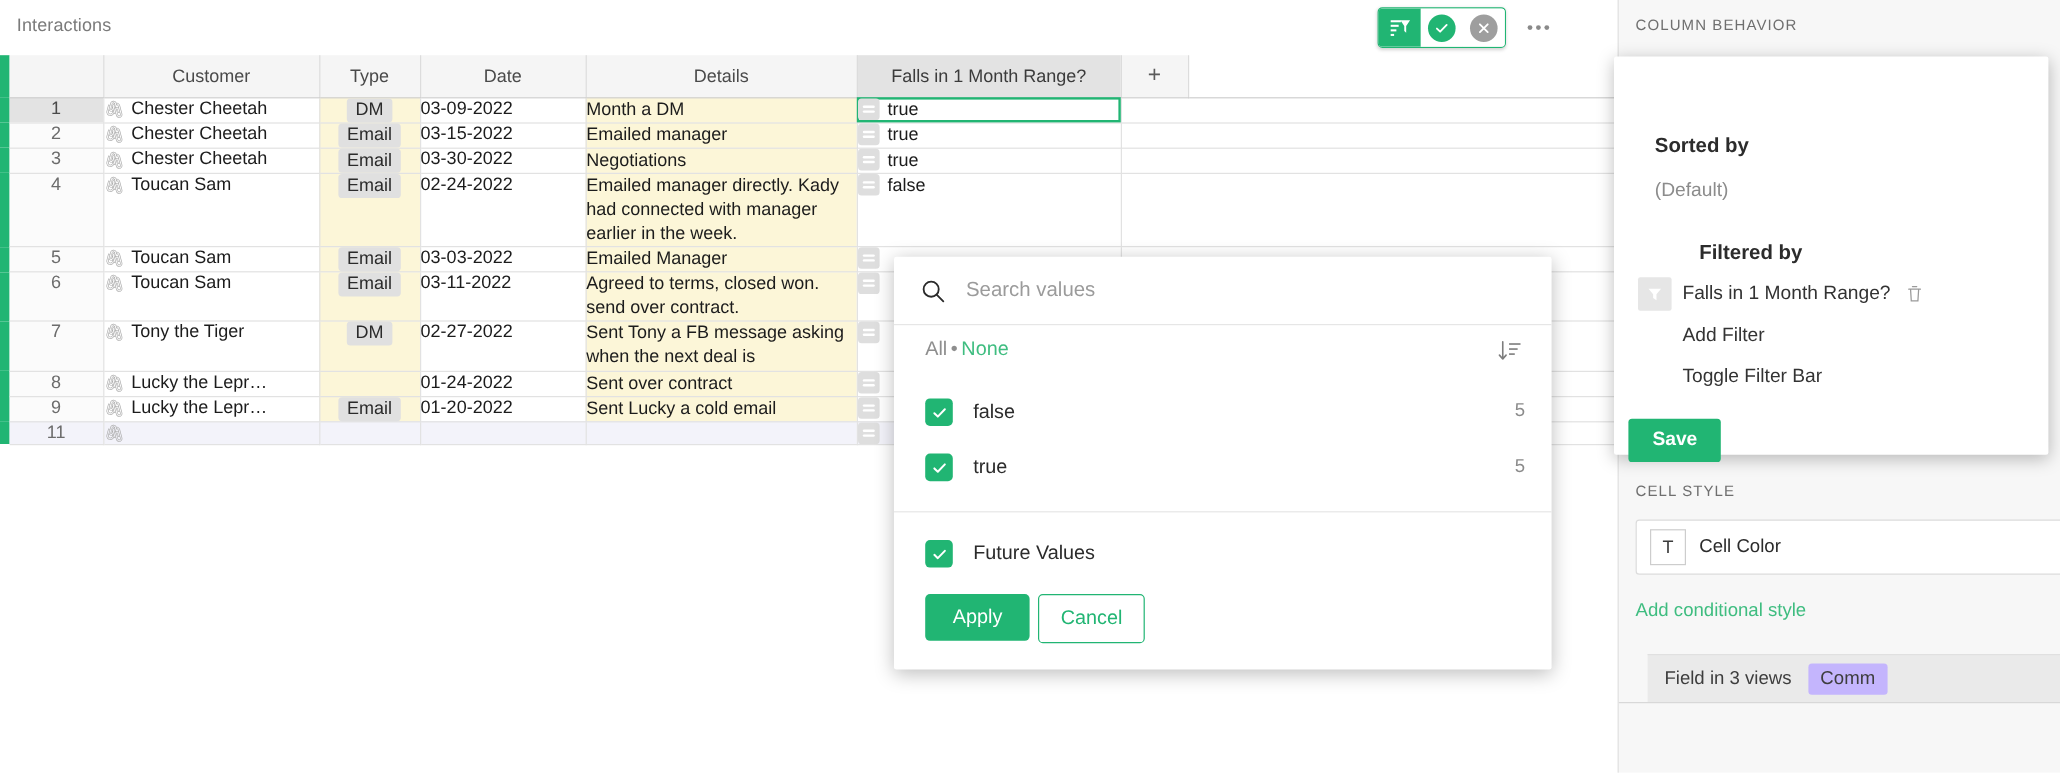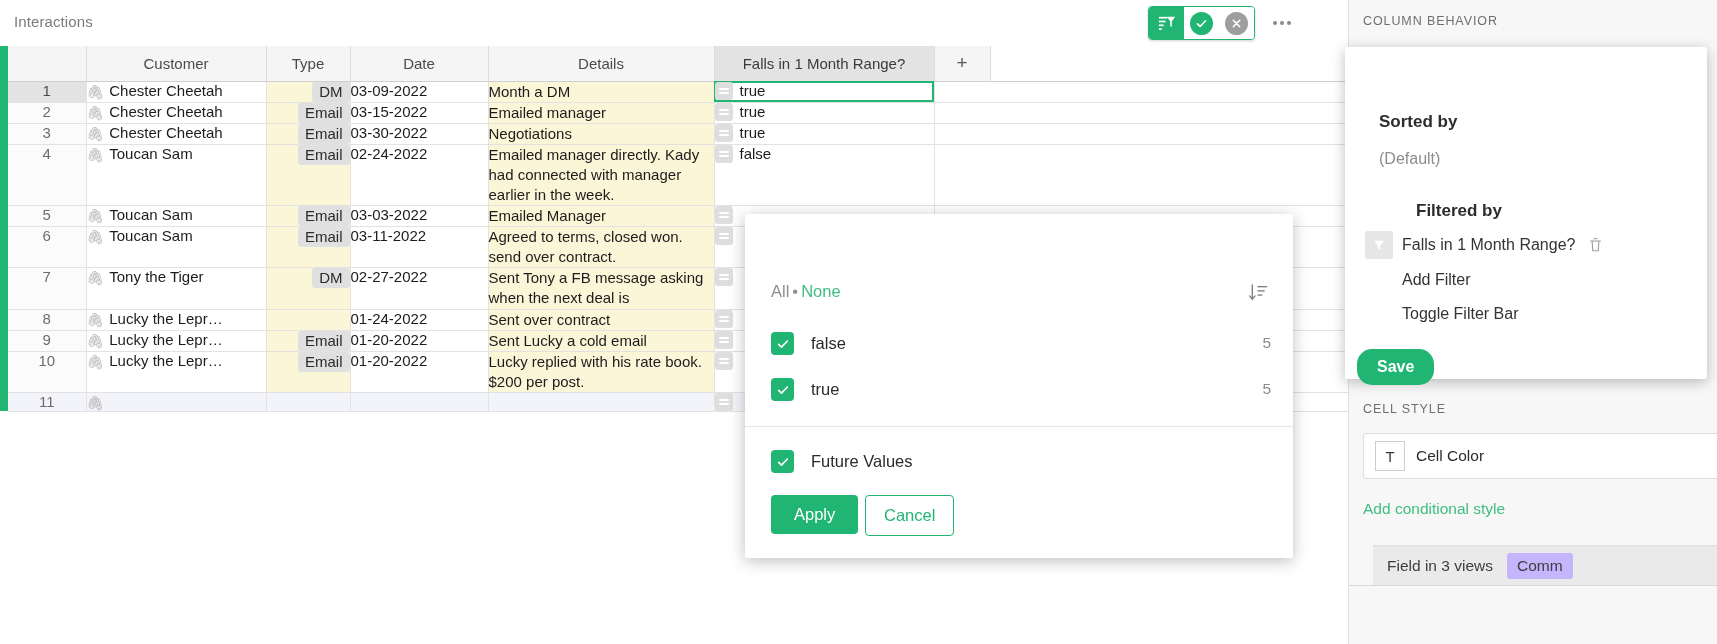--- a/index.html
+++ b/index.html
@@ -105,21 +105,21 @@
   td.accent-cell { background: #21b573; border: none; }
   td.rownum {
     background: #fbfbfb; text-align: center; color: #6c6c6c;
     font-size: 15px; padding-top: 6px;
     border-right: 1px solid #e2e2e2;
   }
   tr.row-sel td.rownum { background: #e3e3e3; color: #4a4a4a; }
 
   td.cust { padding: 6px 4px 6px 9px; white-space: nowrap; overflow: hidden; }
   td.cust .clip { color: #adadad; margin-right: 5px; font-size: 14px; display:inline-block; transform: translateY(1px);}
-  td.type { background: #fcf6d8; text-align: right; padding: 5px 6px 6px 9px; }
+  td.type { background: #fcf6d8; text-align: center; padding: 5px 6px 6px 9px; }
   td.type .pill {
     display: inline-block; background: #e0e0e0; color: #2b2b2b;
     padding: 1px 7px 2px 7px; border-radius: 3px; font-size: 15px;
   }
   td.date { padding: 6px 6px 6px 10px; white-space: nowrap; }
   td.det  { background: #fcf6d8; padding: 6px 10px 7px 9px; line-height: 1.34; }
   td.falls { background: #ffffff; padding: 6px 8px 6px 9px; white-space: nowrap; }
   td.plus, td.rest { background: #ffffff; border-right: none; }
   td.rest { border-right: none; }
 
@@ -225,21 +225,21 @@
   #sf-filter-name { font-size: 16px; color: #333333; }
   #sf-filter-delete { margin-left: 13px; cursor: pointer; display: flex; align-items: center; }
 
   #sf-add-filter { position: absolute; left: 57px; top: 224px; font-size: 16px; color: #333333; cursor: pointer; }
   #sf-toggle-bar { position: absolute; left: 57px; top: 258px; font-size: 16px; color: #333333; cursor: pointer; }
 
   #sf-save {
     position: absolute; left: 12px; top: 302px;
     background: #21b573; color: #ffffff;
     font-size: 16px; font-weight: bold;
-    padding: 9px 20px; border: none; border-radius: 15px; cursor: pointer;
+    padding: 9px 20px; border: none; border-radius: 3px; cursor: pointer;
   }
 
   
   #value-filter {
     position: absolute; left: 745px; top: 214px;
     width: 548px; height: 344px;
     background: #ffffff;
     box-shadow: 0 3px 16px rgba(0,0,0,.26);
     border-radius: 2px;
   }
@@ -459,31 +459,20 @@
               <td class="accent-cell"></td>
               <td class="rownum">9</td>
               <td class="cust"><span class="clip">🖇</span><span>Lucky the Lepr…</span></td>
               <td class="type"><span class="pill">Email</span></td>
               <td class="date">01-20-2022</td>
               <td class="det">Sent Lucky a cold email</td>
               <td class="falls"><span class="fx"></span><span></span></td>
               <td class="plus"></td>
               <td class="rest"></td>
             </tr>
-            <tr>
-              <td class="accent-cell"></td>
-              <td class="rownum">10</td>
-              <td class="cust"><span class="clip">🖇</span><span>Lucky the Lepr…</span></td>
-              <td class="type"><span class="pill">Email</span></td>
-              <td class="date">01-20-2022</td>
-              <td class="det">Lucky replied with his rate book. $200 per post.</td>
-              <td class="falls"><span class="fx"></span><span></span></td>
-              <td class="plus"></td>
-              <td class="rest"></td>
-            </tr>
             <tr class="row-empty">
               <td class="accent-cell"></td>
               <td class="rownum">11</td>
               <td class="cust"><span class="clip">🖇</span><span></span></td>
               <td class="type"></td>
               <td class="date"></td>
               <td class="det"></td>
               <td class="falls"><span class="fx"></span><span></span></td>
               <td class="plus"></td>
               <td class="rest"></td>
@@ -533,20 +522,29 @@
     </div>
 
     <div id="sf-add-filter">Add Filter</div>
     <div id="sf-toggle-bar">Toggle Filter Bar</div>
 
     <button id="sf-save">Save</button>
 
   </div>
 
   <div id="value-filter">
+    <div id="vf-search-row">
+      <span id="vf-search-icon">
+        <svg width="21" height="21" viewBox="0 0 22 22" aria-hidden="true">
+          <circle cx="9.4" cy="9.4" r="6.6" fill="none" stroke="#2b2b2b" stroke-width="1.6"></circle>
+          <path d="M14.4 14.4 L20 20" stroke="#2b2b2b" stroke-width="1.6" stroke-linecap="round"></path>
+        </svg>
+      </span>
+      <input id="vf-search-input" type="text" placeholder="Search values" style="">
+    </div>
 
     <div id="vf-allnone">
       <span id="vf-all">All</span><span id="vf-dot">•</span><span id="vf-none">None</span>
     </div>
 
     <span id="vf-sort-icon">
       <svg width="21" height="21" viewBox="0 0 22 22" aria-hidden="true">
         <path d="M4.5 3 L4.5 18 M1.6 14.6 L4.5 18 L7.4 14.6" fill="none" stroke="#7d7d7d" stroke-width="1.4" stroke-linecap="round" stroke-linejoin="round"></path>
         <rect x="10" y="4.2" width="10" height="1.4" fill="#7d7d7d"></rect>
         <rect x="10" y="8.6" width="7.5" height="1.4" fill="#7d7d7d"></rect>

